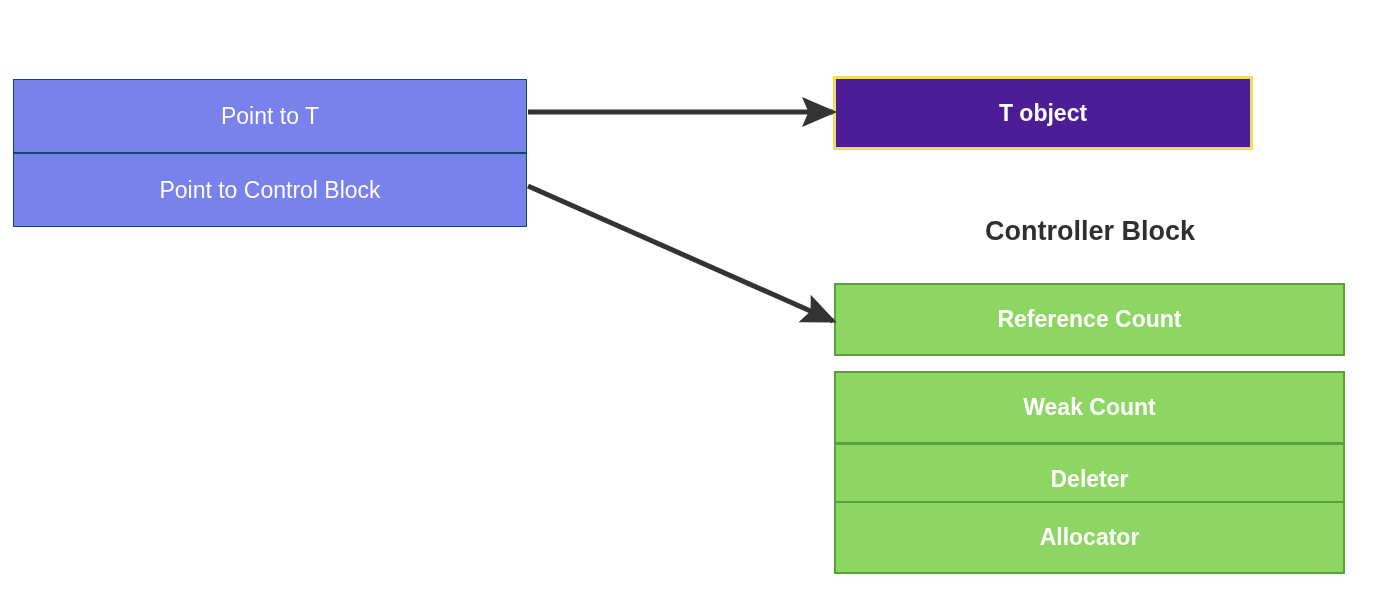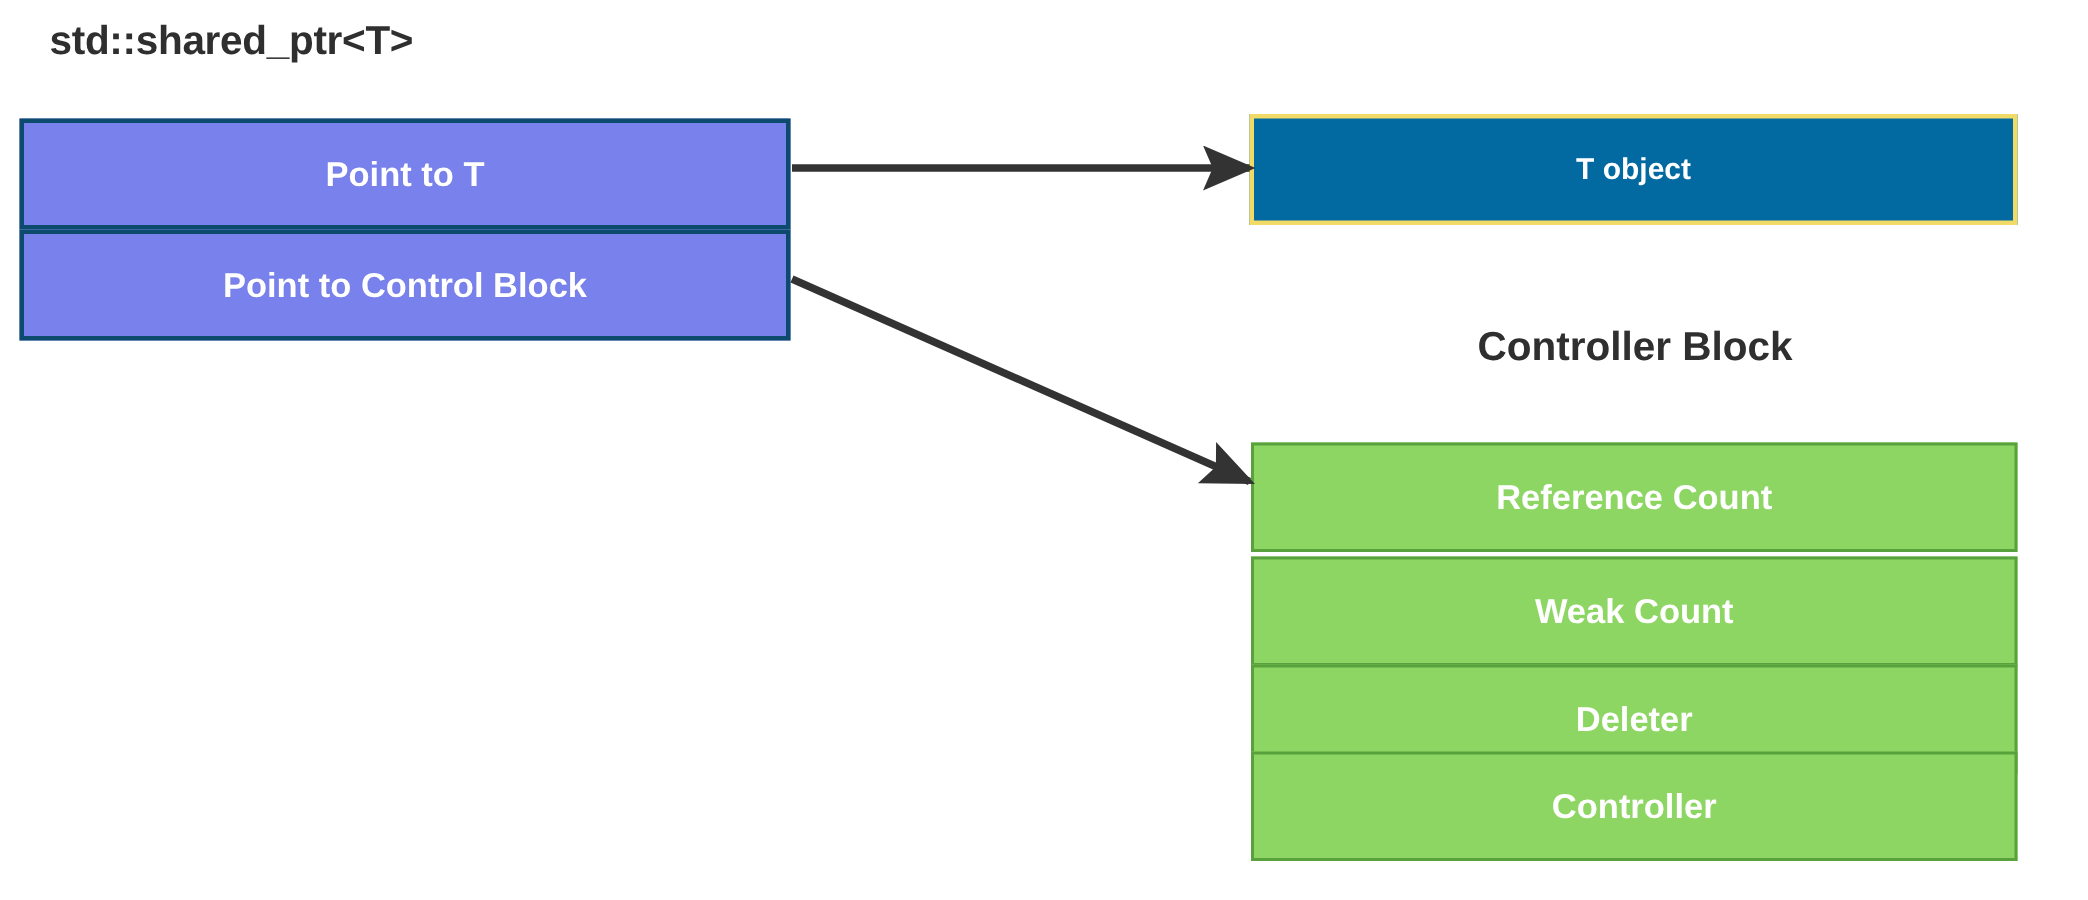--- a/index.html
+++ b/index.html
@@ -63,41 +63,41 @@
     width: 514px;
     height: 148px;
   }
   .blue-row {
     position: absolute;
     left: 0;
     width: 514px;
     height: 74px;
     box-sizing: border-box;
     background: #7982ec;
-    border: 3px solid #0c4a6e;
+    border: 1px solid #0c4a6e;
     display: flex;
     align-items: center;
     justify-content: center;
     color: #ffffff;
-    font-weight: bold;
+    font-weight: normal;
     font-size: 23px;
     text-shadow: 0 0 1px rgba(0,0,0,0.08);
   }
   #blue-row-0 { top: 0px; }
   #blue-row-1 { top: 74px; text-align: center; }
 
   
   #t-object-box {
     left: 833px;
     top: 76px;
-    width: 512px;
+    width: 420px;
     height: 74px;
-    background: #0369a1;
+    background: #4c1d95;
     border: 3px solid #f2da66;
-    font-size: 20px;
+    font-size: 23px;
   }
 
   
   #controller-block-stack {
     position: absolute;
     left: 834px;
     top: 283px;
     width: 511px;
     height: 291px;
   }
@@ -109,55 +109,54 @@
     box-sizing: border-box;
     background: #8ed663;
     border: 2px solid #58a13c;
     display: flex;
     align-items: center;
     justify-content: center;
     color: #ffffff;
     font-weight: bold;
     font-size: 23px;
   }
-  #green-row-0 { top: 12px; }
+  #green-row-0 { top: 0px; }
   #green-row-1 { top: 88px; }
   #green-row-2 { top: 160px; }
   #green-row-3 { top: 218px; }
 
   
   #arrow-layer {
     position: absolute;
     left: 0; top: 0;
     width: 1392px;
     height: 600px;
     pointer-events: none;
   }
 </style>
 </head>
 <body>
 
 <div class="canvas">
 
-  <div class="heading" id="shared-ptr-title">std::shared_ptr&lt;T&gt;</div>
 
   <div id="shared-ptr-stack">
     <div class="blue-row" id="blue-row-0">Point to T</div>
     <div class="blue-row" id="blue-row-1">Point to Control Block</div>
   </div>
 
   <div class="box" id="t-object-box">T object</div>
 
   <div class="heading" id="controller-block-title">Controller Block</div>
 
   <div id="controller-block-stack">
     <div class="green-row" id="green-row-0">Reference Count</div>
     <div class="green-row" id="green-row-1">Weak Count</div>
     <div class="green-row" id="green-row-2">Deleter</div>
-    <div class="green-row" id="green-row-3">Controller</div>
+    <div class="green-row" id="green-row-3">Allocator</div>
   </div>
 
   <svg id="arrow-layer" viewBox="0 0 1392 600" width="1392" height="600">
     <defs>
       <marker id="arrowhead" markerWidth="7" markerHeight="7" refX="6.2" refY="3" orient="auto" markerUnits="strokeWidth">
         <path d="M0,0 L7,3 L0,6 L1.3,3 Z" fill="#333333"></path>
       </marker>
     </defs>
 
     <line x1="528" y1="112" x2="833" y2="112" stroke="#333333" stroke-width="5" marker-end="url(#arrowhead)"></line>

